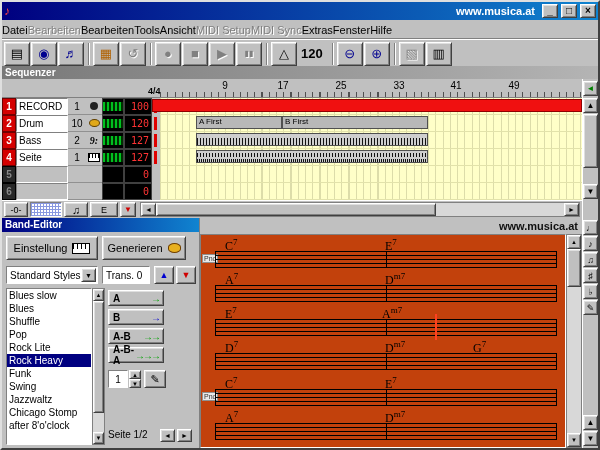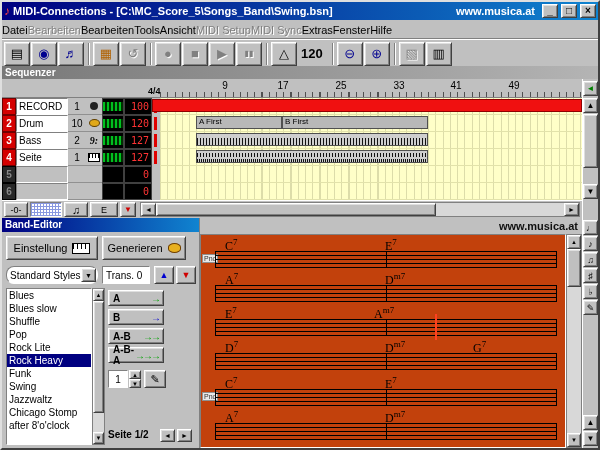--- a/index.html
+++ b/index.html
@@ -73,40 +73,40 @@
   .hs-l{position:absolute;left:0;top:0;bottom:0;width:15px;font-size:7px;}
   .hs-r{position:absolute;right:0;top:0;bottom:0;width:15px;font-size:7px;}
   .hs-thumb{position:absolute;left:15px;top:0;bottom:0;width:280px;}
 
   
   .be{position:absolute;left:0;top:216px;width:198px;bottom:0;background:#c0c0c0;border-right:1px solid #808080;}
   .be-title{position:absolute;top:0;left:0;right:0;height:14px;background:linear-gradient(90deg,#000080,#1084d0);color:#fff;font-size:10px;font-weight:bold;line-height:14px;padding-left:3px;}
   .be-btn{position:absolute;top:18px;height:24px;font-size:11px;gap:5px;}
   .kbd-ic{width:18px;height:11px;background:#fff;border:1px solid #000;background-image:repeating-linear-gradient(90deg,#000 0 1px,transparent 1px 4px);background-size:100% 60%;background-repeat:no-repeat;}
   .drum-ic{width:13px;height:10px;background:#e8b020;border:1px solid #704000;border-radius:50%/40%;}
-  .combo{position:absolute;left:4px;top:48px;width:92px;height:18px;font-size:10px;display:flex;align-items:center;padding-left:3px;border-radius:8px;}
+  .combo{position:absolute;left:4px;top:48px;width:92px;height:18px;font-size:10px;display:flex;align-items:center;padding-left:3px;}
   .combo-btn{position:absolute;right:1px;top:1px;bottom:1px;width:15px;font-size:7px;}
   .trans{position:absolute;left:100px;top:48px;width:48px;height:18px;font-size:10px;display:flex;align-items:center;padding-left:3px;}
   .arr-up{position:absolute;left:152px;top:48px;width:20px;height:18px;color:#0000d0;font-size:9px;}
   .arr-dn{position:absolute;left:174px;top:48px;width:20px;height:18px;color:#d00000;font-size:9px;}
   .style-list{position:absolute;left:4px;top:70px;width:86px;bottom:3px;overflow:hidden;font-size:10px;}
   .li{height:13px;line-height:13px;padding-left:2px;white-space:nowrap;overflow:hidden;}
   .li.sel{background:#000080;color:#fff;}
   .list-scroll{position:absolute;left:90px;top:70px;width:13px;bottom:3px;background:#d8d8d8;border:1px solid #808080;}
   .ls-up{position:absolute;left:0;right:0;top:0;height:12px;font-size:6px;}
   .ls-dn{position:absolute;left:0;right:0;bottom:0;height:12px;font-size:6px;}
   .ls-thumb{position:absolute;left:0;right:0;top:12px;height:72%;}
   .pbtn{position:absolute;left:106px;width:56px;height:16px;font-size:10px;font-weight:bold;display:flex;align-items:center;justify-content:space-between;padding:0 4px;}
   .arr{color:#00a000;letter-spacing:-2px;font-size:10px;}
   .arr.b{color:#0000d0;}
   .spin-field{position:absolute;left:106px;top:152px;width:20px;height:18px;font-size:10px;display:flex;align-items:center;justify-content:center;}
   .spin-up{position:absolute;left:127px;top:152px;width:12px;height:9px;font-size:6px;}
   .spin-dn{position:absolute;left:127px;top:161px;width:12px;height:9px;font-size:6px;}
   .tool-btn{position:absolute;left:142px;top:152px;width:22px;height:18px;font-size:11px;}
-  .seite{position:absolute;left:106px;bottom:8px;font-size:10px;font-weight:bold;}
+  .seite{position:absolute;left:106px;bottom:8px;font-size:10px;}
   .pg-prev{position:absolute;left:158px;bottom:6px;width:15px;height:13px;font-size:7px;}
   .pg-next{position:absolute;left:175px;bottom:6px;width:15px;height:13px;font-size:7px;}
 
   
   .score-strip{position:absolute;left:198px;top:216px;right:16px;height:16px;background:#c0c0c0;}
   .watermark{position:absolute;right:4px;top:2px;font-size:11px;font-weight:bold;color:#101010;}
   .score{position:absolute;left:198px;top:232px;right:32px;bottom:0;background:#c2410c;border:1px solid;border-color:#808080 #fff #fff #808080;overflow:hidden;}
   .system{position:absolute;left:0;right:0;height:34px;}
   .staff{position:absolute;left:14px;right:8px;top:12px;height:17px;background:repeating-linear-gradient(180deg,#000 0 1px,transparent 1px 4px);border-left:1px solid #000;border-right:1px solid #000;}
   .staff::after{content:"";position:absolute;left:50%;top:0;bottom:0;width:1px;background:#000;}
@@ -126,21 +126,20 @@
   .rs.note{font-size:9px;}
   .rs-thumb{position:absolute;left:0;width:15px;top:35px;height:54px;}
 </style>
 </head>
 <body>
 
 <div class="win">
 
   <div class="titlebar">
     <span class="app-icon">♪</span>
-    <span class="title-text">MIDI-Connections - [C:\MC_Score_5\Songs_Band\Swing.bsn]</span>
     <span class="title-site">www.musica.at</span>
     <span class="wbtn bo ctr">_</span>
     <span class="wbtn bo ctr">□</span>
     <span class="wbtn bo ctr">×</span>
   </div>
 
   <div class="menubar">
     <span class="mitem">Datei</span>
     <span class="mitem dis">Bearbeiten</span>
     <span class="mitem">Bearbeiten</span>
@@ -330,22 +329,22 @@
     </span>
     <span class="combo bi">
       <span>Standard Styles</span>
       <span class="combo-btn bo ctr">▼</span>
     </span>
     <span class="trans bi">Trans. 0</span>
     <span class="arr-up bo ctr">▲</span>
     <span class="arr-dn bo ctr">▼</span>
 
     <div class="style-list bi">
+      <div class="li">Blues slow</div>
       <div class="li">Blues</div>
-      <div class="li">Blues slow</div>
       <div class="li">Shuffle</div>
       <div class="li">Pop</div>
       <div class="li">Rock Lite</div>
       <div class="li sel">Rock Heavy</div>
       <div class="li">Funk</div>
       <div class="li">Swing</div>
       <div class="li">Jazzwaltz</div>
       <div class="li">Chicago Stomp</div>
       <div class="li">after 8'o'clock</div>
     </div>
@@ -399,21 +398,21 @@
 
     <div class="system" style="top:38px">
       <span class="staff"></span>
       <span class="chord" style="left:24px"><span>A</span><sup>7</sup></span>
       <span class="chord" style="left:184px"><span>D</span><sup>m7</sup></span>
     </div>
 
     <div class="system" style="top:72px">
       <span class="staff"></span>
       <span class="chord" style="left:24px"><span>E</span><sup>7</sup></span>
-      <span class="chord" style="left:173px"><span>A</span><sup>m7</sup></span>
+      <span class="chord" style="left:181px"><span>A</span><sup>m7</sup></span>
       <span class="cursor"></span>
     </div>
 
     <div class="system" style="top:106px">
       <span class="staff"></span>
       <span class="chord" style="left:24px"><span>D</span><sup>7</sup></span>
       <span class="chord" style="left:184px"><span>D</span><sup>m7</sup></span>
       <span class="chord" style="left:272px"><span>G</span><sup>7</sup></span>
     </div>
 

